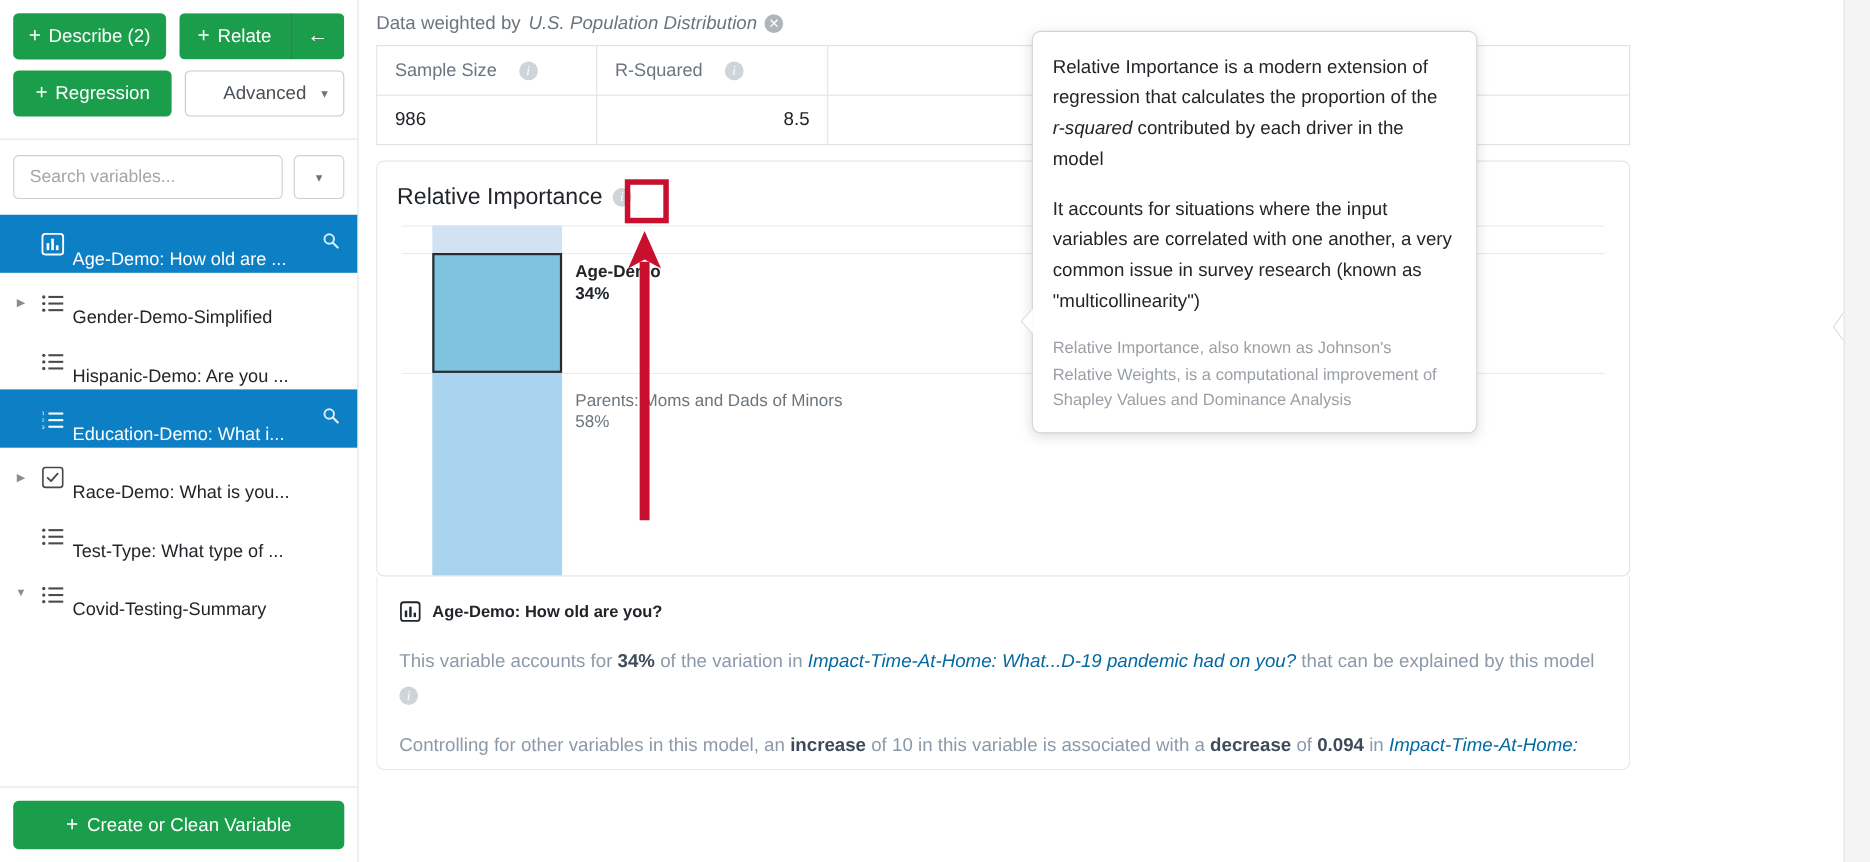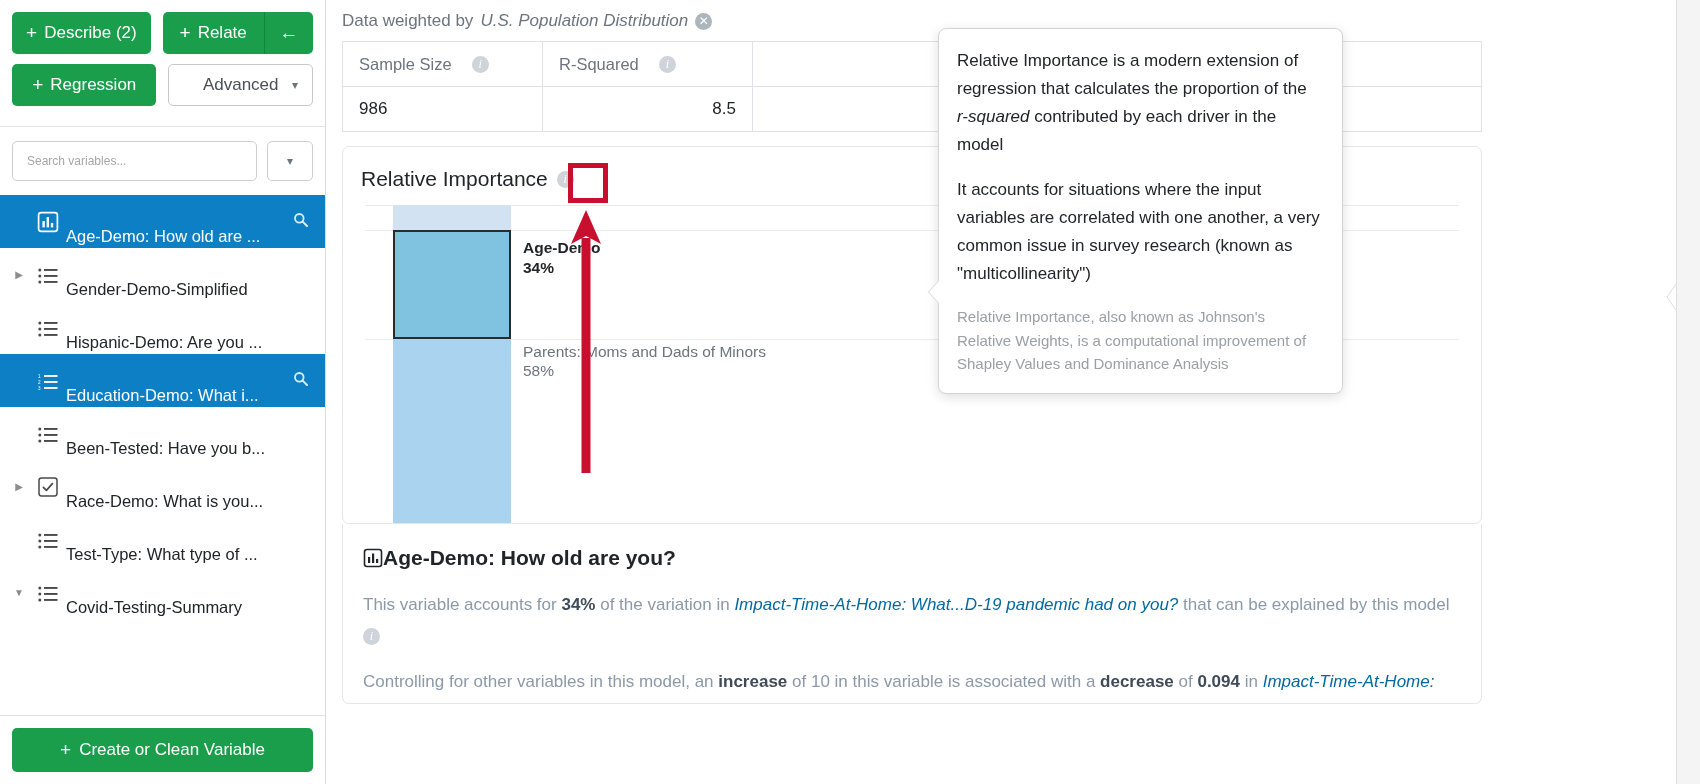--- a/index.html
+++ b/index.html
@@ -41,21 +41,21 @@
     position: relative; cursor: pointer;
   }
   .adv-select .chev { position: absolute; right: 14px; font-size: 12px; color: #6c757d; }
 
   .search-block {
     border-top: 1px solid #e3e3e3;
     padding: 14px 12px; display: flex; gap: 10px;
   }
   .search-input {
     flex: 1; height: 40px; border: 1px solid #cfcfcf; border-radius: 5px;
-    padding: 0 14px; font-size: 12px; color: #495057;
+    padding: 0 14px; font-size: 16px; color: #495057;
     font-family: "Liberation Sans", sans-serif; background: #fff;
   }
   .search-input::placeholder { color: #a6a6a6; }
   .search-caret {
     width: 46px; height: 40px; border: 1px solid #cfcfcf; border-radius: 5px;
     background: #fff; display: flex; align-items: center; justify-content: center;
     color: #6c757d; font-size: 12px; cursor: pointer;
   }
 
   .var-list { flex: 1; overflow: hidden; }
@@ -137,21 +137,21 @@
     line-height: 1.25; white-space: nowrap;
   }
   .seg-label.bold { color: #212529; font-weight: bold; }
 
   .text-card {
     margin: 0 0 0 16px; width: 1140px;
     border: 1px solid #e4e6e8; border-top: none;
     border-radius: 0 0 7px 7px; background: #fff;
     padding: 22px 20px 8px 20px;
   }
-  .tc-head { display: flex; align-items: center; font-size: 21px; font-weight: bold; color: #212529; }
+  .tc-head { display: flex; align-items: center; gap: 10px; font-size: 15px; font-weight: bold; color: #212529; }
   .para {
     margin-top: 22px; font-size: 17px; color: #8c99a8; line-height: 1.5;
   }
   .para b { color: #3f4b59; font-weight: bold; }
   .para i { color: #0369a1; font-style: italic; }
   .para .ic { display: inline-block; vertical-align: middle; margin-top: 4px; }
 
   
   .collapse-handle {
     position: absolute; right: 0; top: 0; width: 24px; height: 784px;
@@ -289,35 +289,20 @@
               <rect x="7" y="17" width="13.5" height="1.9" fill="#ffffff"></rect>
             </svg>
           </span>
           <span class="vlabel">Education-Demo: What i...</span>
           <span class="mag"><svg width="16" height="16" viewBox="0 0 16 16">
               <circle cx="6.3" cy="6.3" r="4.3" fill="none" stroke="#ffffff" stroke-width="1.8"></circle>
               <path d="M9.6 9.6 L14 14" stroke="#ffffff" stroke-width="2" stroke-linecap="round"></path>
             </svg></span>
         </div>
         <div class="var-item">
-          <span class="arrow"></span>
-          <span class="vicon">
-            <svg class="ico-list" width="22" height="22" viewBox="0 0 22 22">
-              <circle cx="2.8" cy="6" r="1.5" fill="#4a4a4a"></circle>
-              <rect x="7" y="5" width="13.5" height="1.9" fill="#4a4a4a"></rect>
-              <circle cx="2.8" cy="12" r="1.5" fill="#4a4a4a"></circle>
-              <rect x="7" y="11" width="13.5" height="1.9" fill="#4a4a4a"></rect>
-              <circle cx="2.8" cy="18" r="1.5" fill="#4a4a4a"></circle>
-              <rect x="7" y="17" width="13.5" height="1.9" fill="#4a4a4a"></rect>
-            </svg>
-          </span>
-          <span class="vlabel">Been-Tested: Have you b...</span>
-          <span class="mag"></span>
-        </div>
-        <div class="var-item">
           <span class="arrow">▶</span>
           <span class="vicon">
             <svg class="ico-check" width="22" height="22" viewBox="0 0 22 22">
               <rect x="2" y="2" width="18" height="18" rx="2.4" fill="none" stroke="#4a4a4a" stroke-width="1.5"></rect>
               <path d="M6.4 11.4 L9.4 14.4 L15.4 7.6" fill="none" stroke="#4a4a4a" stroke-width="1.7" stroke-linecap="round" stroke-linejoin="round"></path>
             </svg>
           </span>
           <span class="vlabel">Race-Demo: What is you...</span>
           <span class="mag"></span>
         </div>
@@ -400,21 +385,21 @@
         <span class="i-circle" id="ri-info">i</span>
       </div>
       <div class="chart-area" id="chart-area">
           <div class="gridline" style="top: 0px;"></div>
           <div class="gridline" style="top: 25.44px;"></div>
           <div class="gridline" style="top: 133.56px;"></div>
           <div class="seg-label bold" style="top: 33.44px;">
             <div>Age-Demo</div>
             <div>34%</div>
           </div>
-          <div class="seg-label" style="top: 137px;">
+          <div class="seg-label" style="top: 150px;">
             <div>Parents: Moms and Dads of Minors</div>
             <div>58%</div>
           </div>
           <div class="bar-col">
             <div class="seg" style="top: 0px; height: 25.44px; background: rgb(211, 226, 242);"></div>
             <div class="seg hl" style="top: 25.44px; height: 108.12px; background: rgb(127, 195, 224);"></div>
             <div class="seg" style="top: 133.56px; height: 184.44px; background: rgb(169, 211, 238);"></div>
           </div>
         </div>
     </div>

